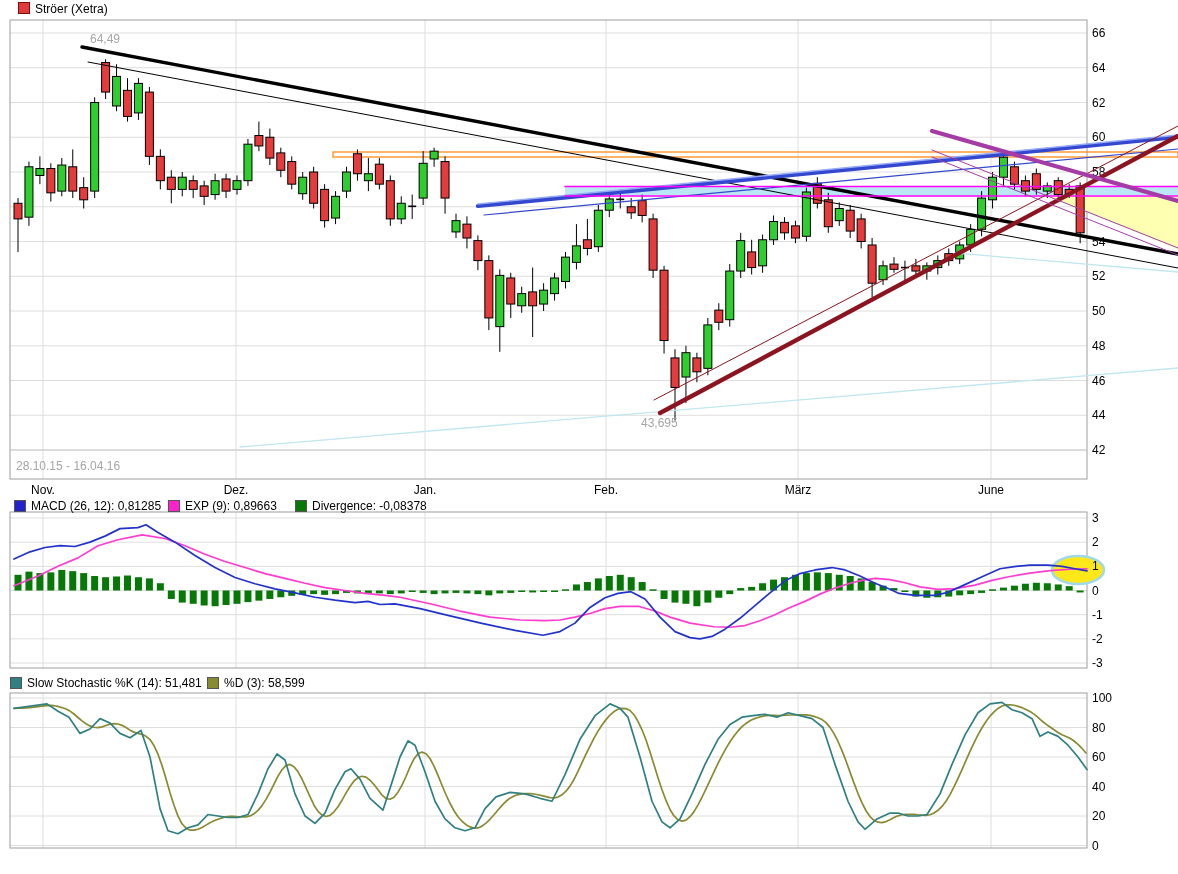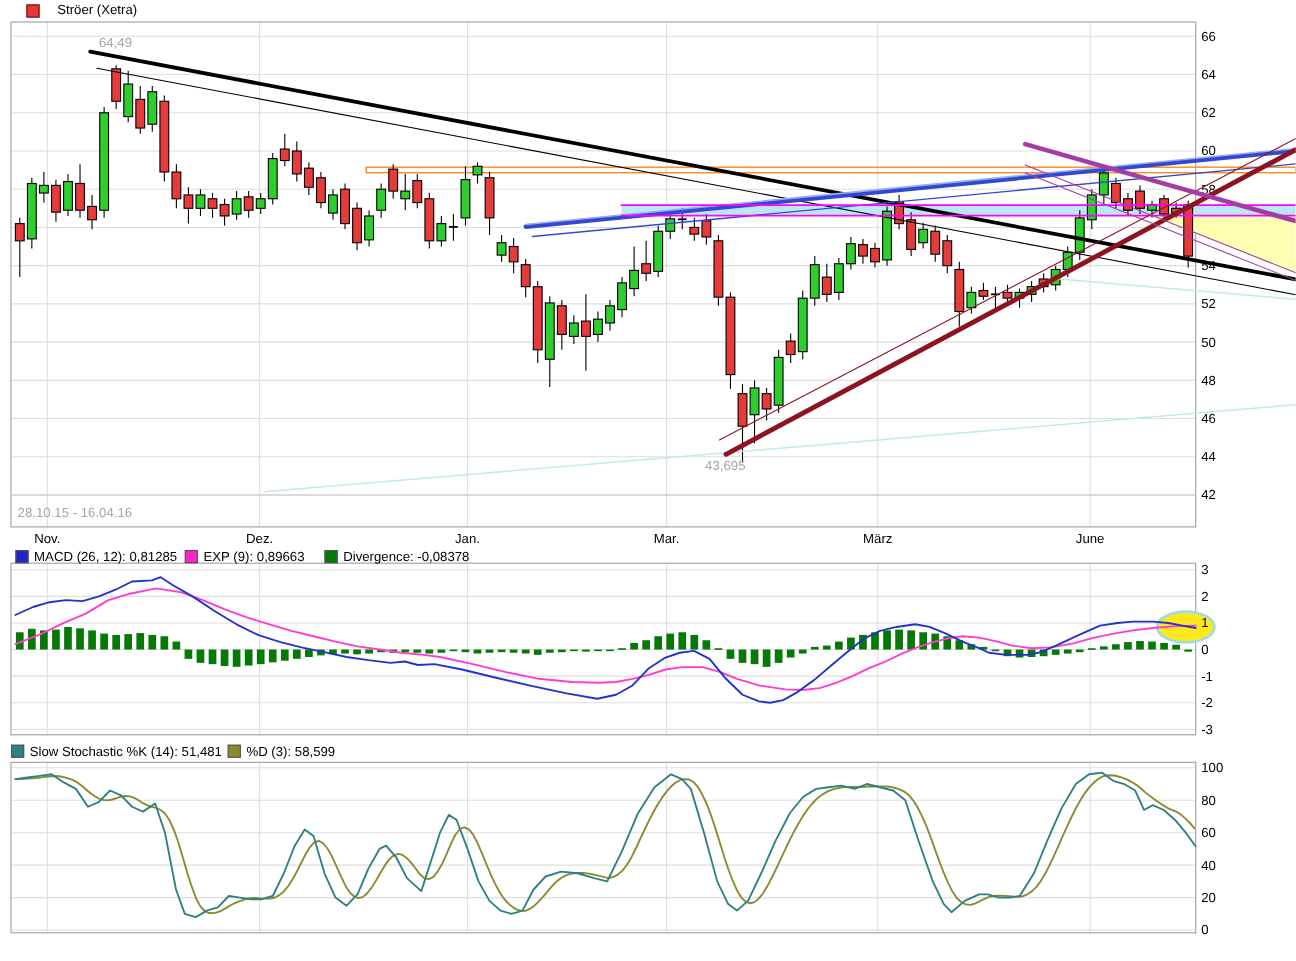--- a/index.html
+++ b/index.html
@@ -1,19 +1,19 @@
 <!DOCTYPE html>
 <html><head>
 <meta charset="utf-8">
 <style>
   html,body{margin:0;padding:0;background:#fff;}
   .stage{position:relative;width:1178px;height:874px;background:#fff;overflow:hidden;
          font-family:"Liberation Sans",sans-serif;font-size:12px;color:#000;}
   #svg{position:absolute;left:0;top:0;}
-  .title-row{position:absolute;left:24px;top:2px;height:14px;display:flex;align-items:flex-end;gap:16px;z-index:5;}
+  .title-row{position:absolute;left:18px;top:2px;height:14px;display:flex;align-items:flex-start;gap:5px;z-index:5;}
   .sq{display:inline-block;width:10px;height:10px;border:1px solid #555;}
   .legend{position:absolute;height:13px;z-index:5;}
   .legend .item{position:absolute;top:0;display:flex;align-items:center;gap:5px;white-space:nowrap;}
   .gray-note{position:absolute;color:#a5a5a5;z-index:4;white-space:nowrap;}
   #month-labels span{position:absolute;top:0;width:48px;margin-left:-24px;text-align:center;}
   #month-labels{position:absolute;left:0;top:483px;height:14px;width:1178px;z-index:4;padding-left:24px;}
   text{font-family:"Liberation Sans",sans-serif;font-size:12px;fill:#000;}
 </style>
 </head>
 <body>
@@ -442,21 +442,21 @@
     </svg>
 
   <div class="gray-note" id="date-range" style="left:16px;top:459px;text-align:right;">28.10.15 - 16.04.16</div>
   <div class="gray-note" id="high-note" style="left: 90px; top: 32px;">64,49</div>
   <div class="gray-note" id="low-note" style="left: 641px; top: 416px;">43,695</div>
 
   <div id="month-labels">
       <span style="left: 43px;">Nov.</span>
       <span style="left: 236px;">Dez.</span>
       <span style="left: 425px;">Jan.</span>
-      <span style="left: 606px;">Mar.</span>
+      <span style="left: 606px;">Feb.</span>
       <span style="left: 798px;">März</span>
       <span style="left: 991px;">June</span>
     </div>
 
   <div class="legend" id="macd-legend" style="left:0;top:499px;width:1086px;">
     <span class="item" style="left: 14px;">
       <span class="sq" style="background: rgb(34, 34, 204);"></span>
       <span>MACD (26, 12): 0,81285</span>
     </span>
     <span class="item" style="left: 168px;">

